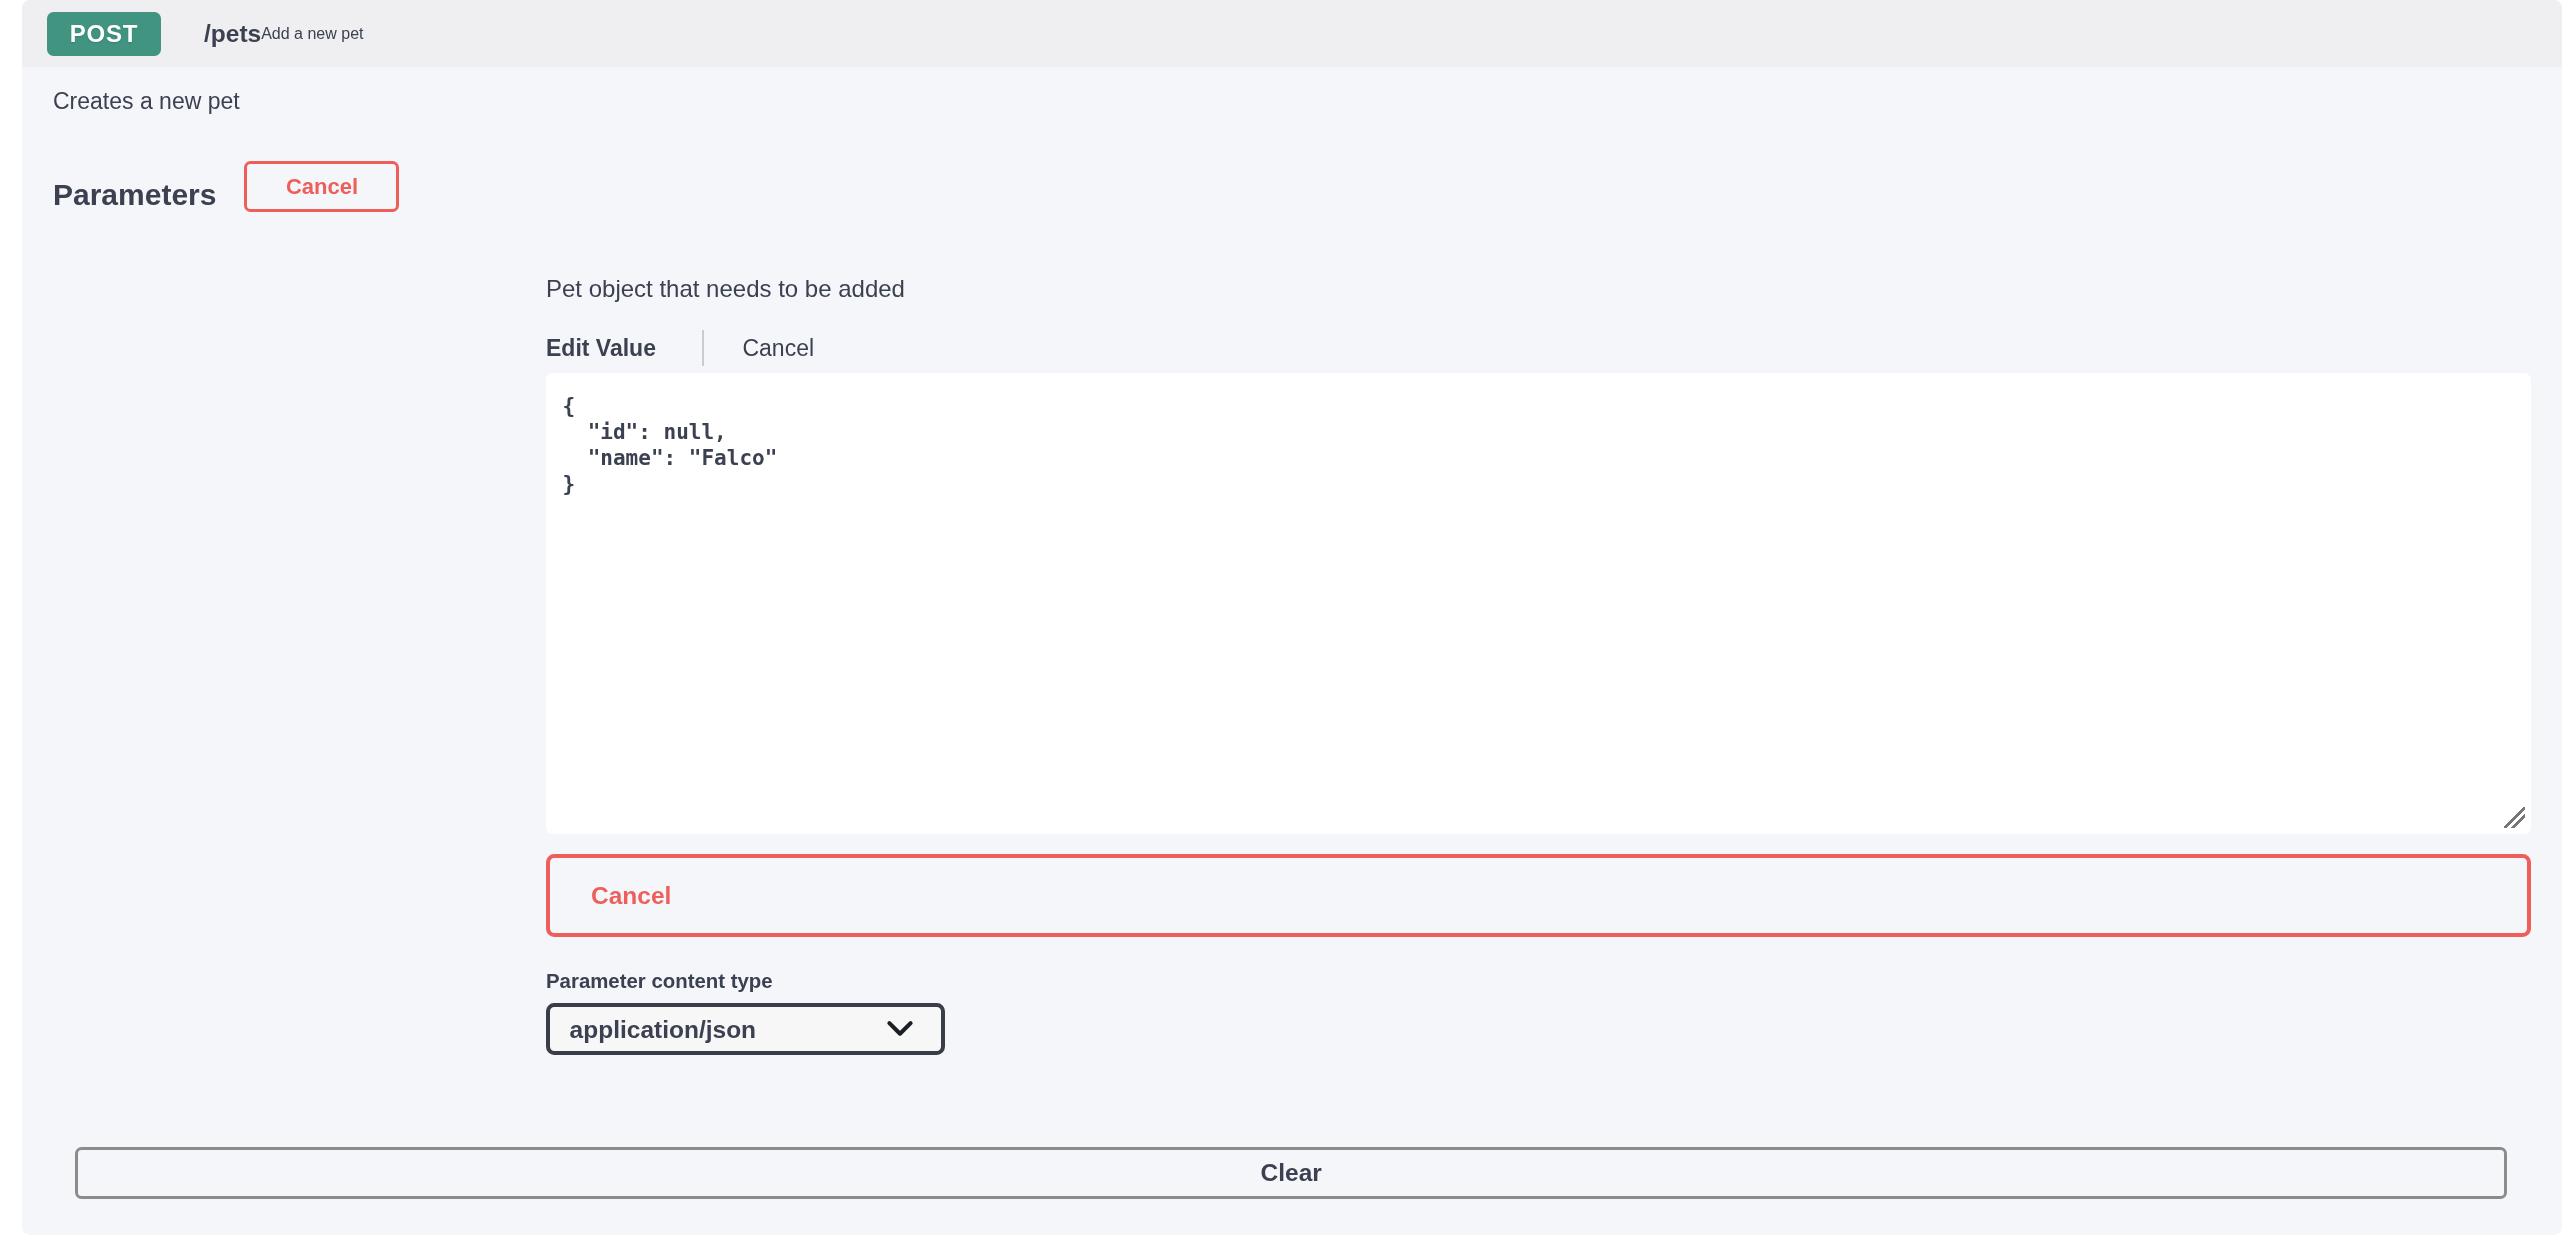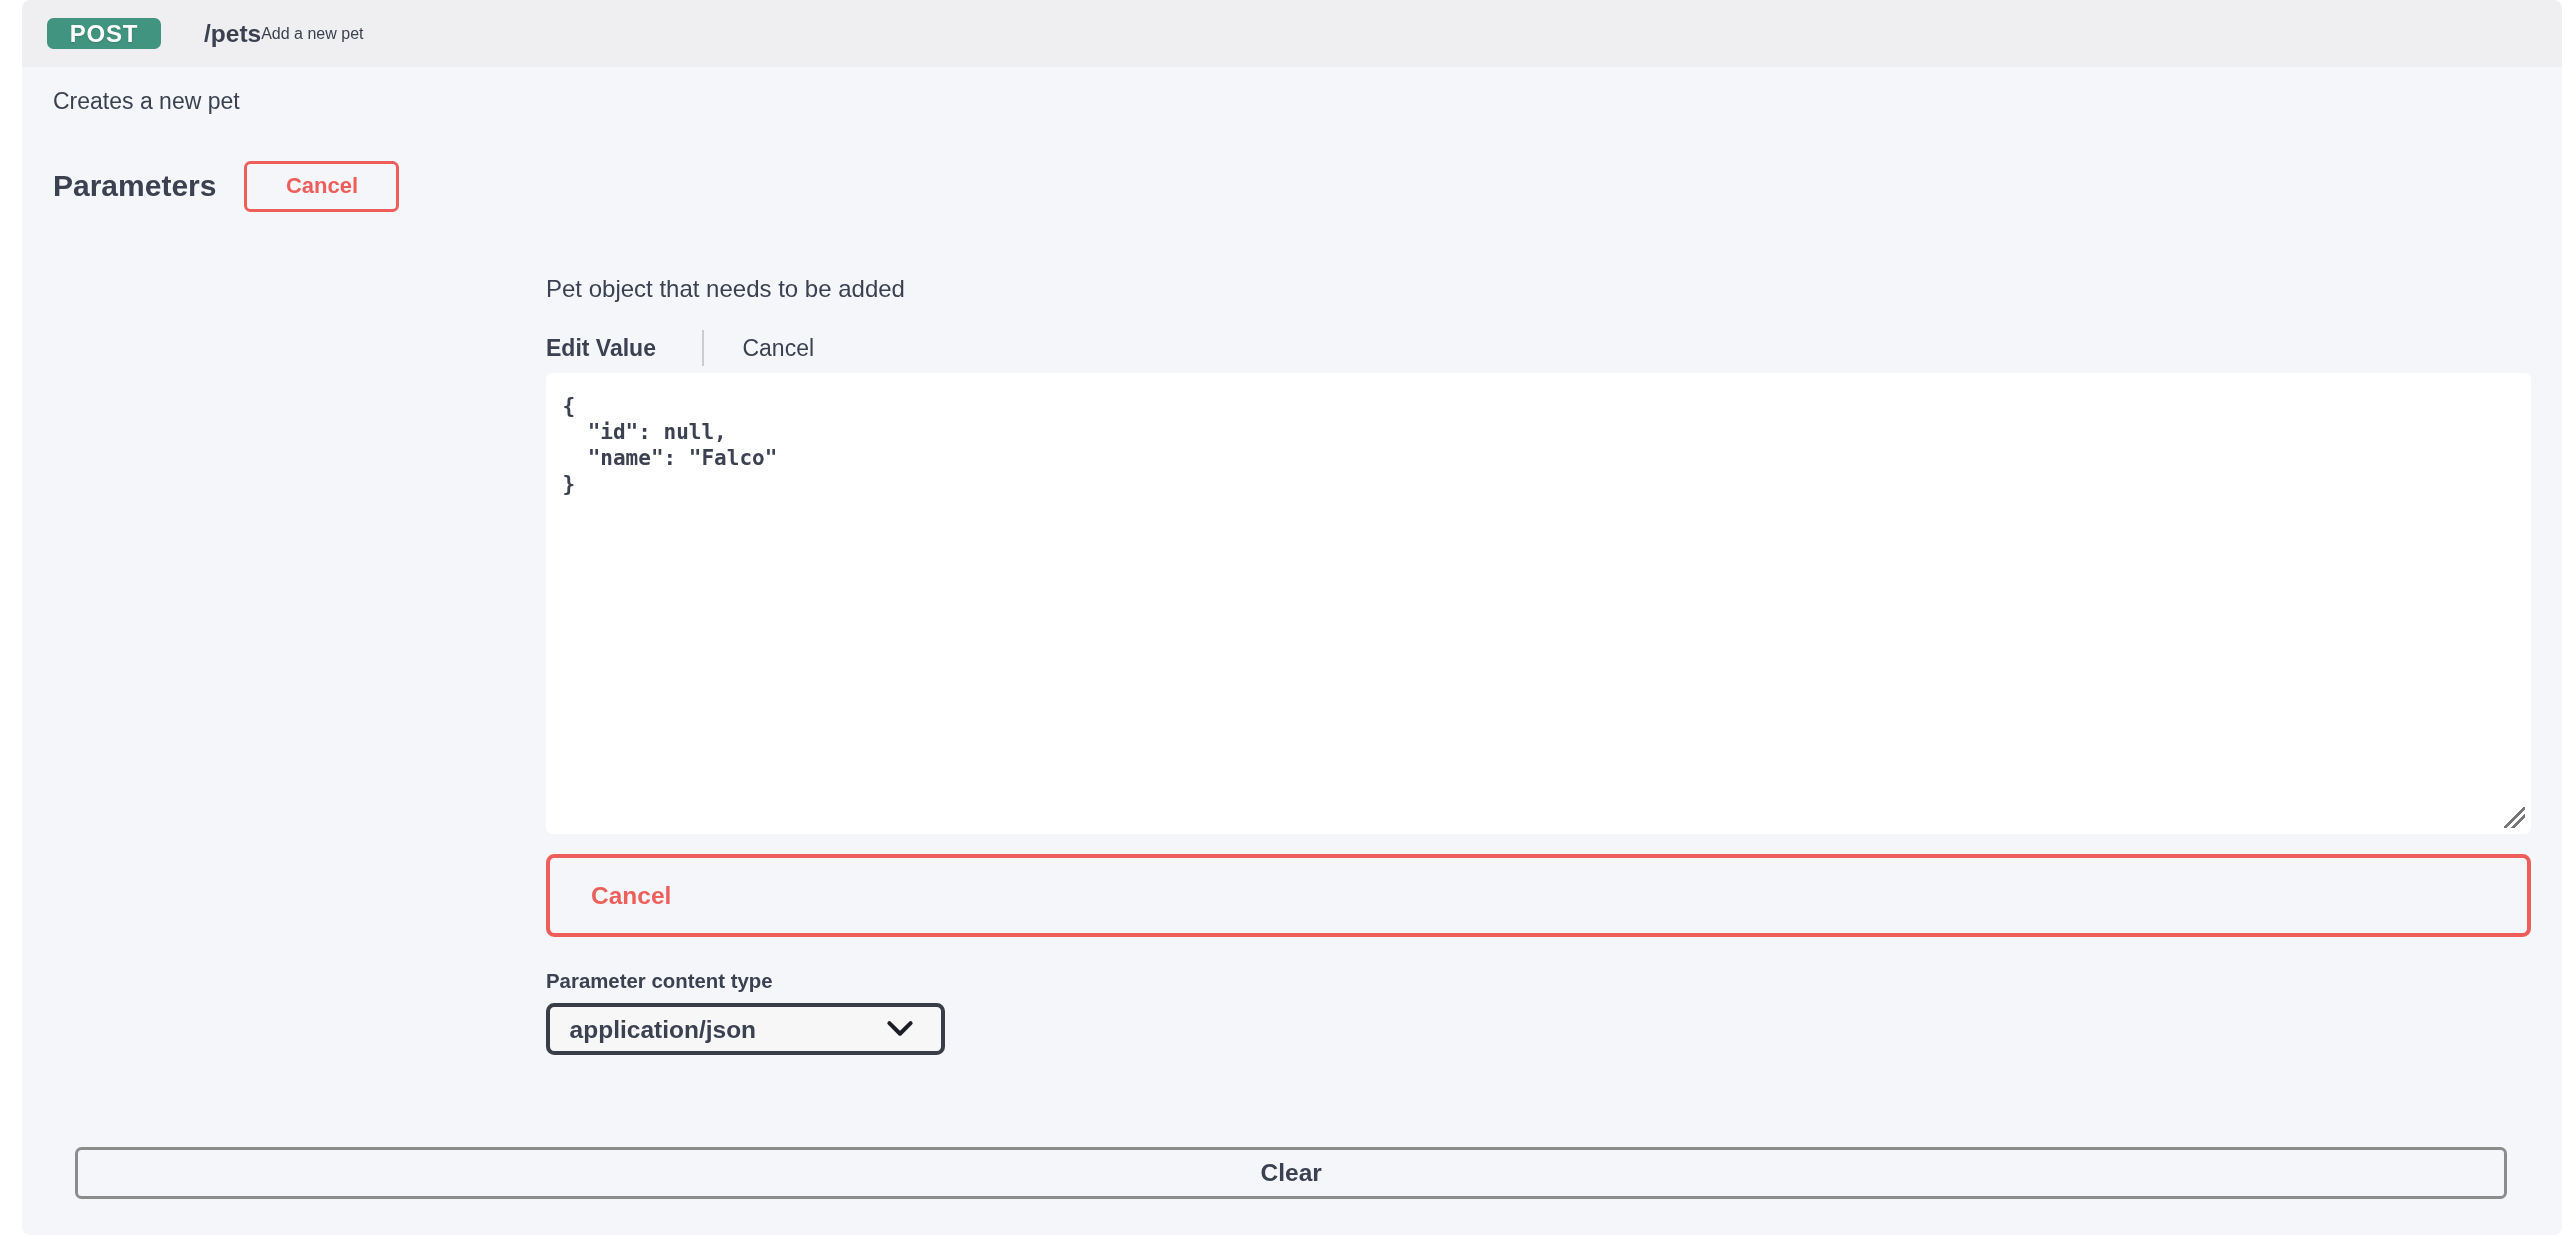--- a/index.html
+++ b/index.html
@@ -5,31 +5,31 @@
   * { margin:0; padding:0; box-sizing:border-box; }
   html,body { width:2576px; height:1240px; background:#ffffff; overflow:hidden;
               font-family:"Liberation Sans", sans-serif; color:#3b4151; }
 
   .opblock { position:absolute; left:22px; top:0; width:2540px; height:1235px;
              background:#f5f6f9; border-radius:8.2px; overflow:hidden; }
 
   
   .opblock-header { position:absolute; left:0; top:0; width:100%; height:67px;
                     background:#efeff1; display:flex; align-items:center; cursor:pointer; }
-  .method-badge { margin-left:25px; width:114px; height:31px; background:#41947f;
+  .method-badge { margin-left:25px; width:114px; height:44px; background:#41947f;
                   border-radius:6.5px; color:#ffffff; font-weight:bold; font-size:24px;
                   display:flex; align-items:center; justify-content:center; letter-spacing:0.8px;
                   text-shadow:0 0.8px 1.6px rgba(0,0,0,.15); }
   .path { margin-left:43px; font-weight:bold; font-size:24.5px; color:#3b4151; }
   .summary { font-size:16px; color:#3b4151; }
 
   
   .desc { position:absolute; left:31px; top:88px; font-size:23px; }
   .params-header { position:absolute; left:31px; top:160px; display:flex;
-                   align-items:center; gap:28px; height:52px; }
+                   align-items:flex-end; gap:28px; height:52px; }
   .params-title { font-size:30px; font-weight:bold; color:#3b4151; }
   .btn-cancel-small { width:155px; height:51px; background:transparent;
                       border:3.3px solid #ee5f5b; border-radius:6.5px; color:#ee5f5b;
                       font-weight:bold; font-size:22px; font-family:inherit; cursor:pointer; }
 
   
   .param-left { position:absolute; left:50px; top:265px; }
   .param-name { font-size:27px; font-weight:bold; color:#3b4151; }
   .req-star { color:#f24c45; font-size:24.5px; font-weight:bold; margin-left:6.5px; }
   .req-label { color:#ee5f5b; font-size:18px; font-weight:bold; vertical-align:8.2px; margin-left:6.5px; }

